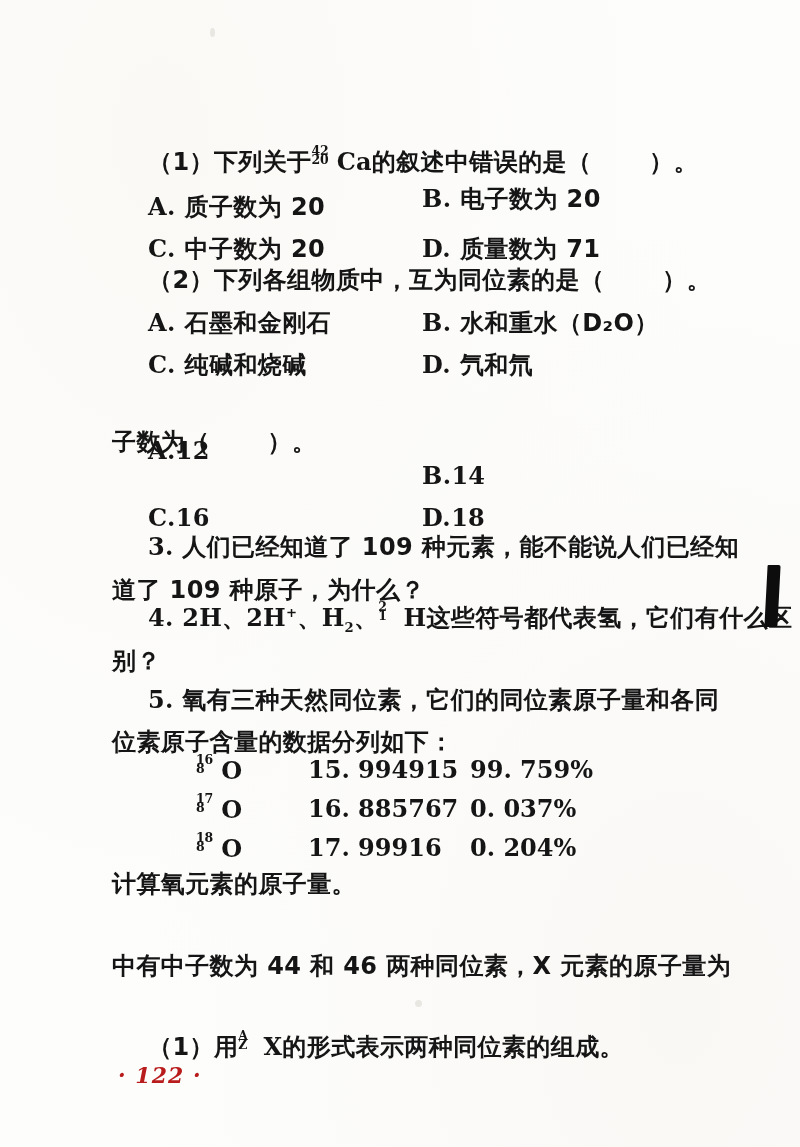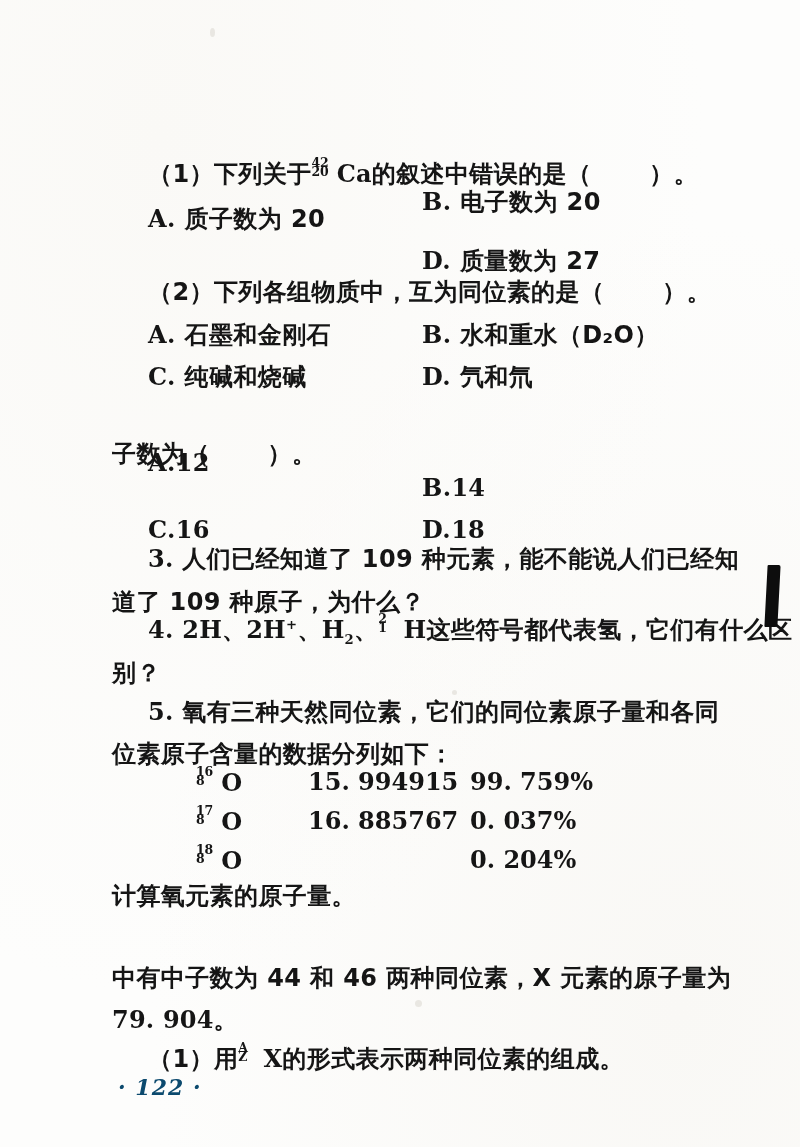--- a/index.html
+++ b/index.html
@@ -27,21 +27,20 @@
       radial-gradient(ellipse at 20% 12%, rgba(250,249,246,1) 0%, rgba(253,253,252,0) 60%),
       radial-gradient(ellipse at 85% 88%, rgba(249,248,245,1) 0%, rgba(253,253,252,0) 55%),
       #fdfdfc;
     pointer-events: none;
   }
   #content {
     position: absolute;
     left: 0; top: 0;
     width: 800px;
     height: 1023px;
-    margin-top: 12px;
   }
   .line {
     position: absolute;
     white-space: nowrap;
     color: #151515;
     font-family: "DejaVu Sans", sans-serif;
     font-weight: 700;
     font-size: 24px;
     letter-spacing: 0.4px;
   }
@@ -96,21 +95,21 @@
   }
   
   #folio {
     position: absolute;
     left: 118px;
     top: 1062px;
     font-family: "DejaVu Serif", serif;
     font-style: italic;
     font-weight: 700;
     font-size: 22px;
-    color: #0c4a6e;
+    color: #b91c1c;
     letter-spacing: 1px;
     white-space: nowrap;
   }
   
   #margin-mark {
     position: absolute;
     left: 766px;
     top: 565px;
     width: 13px;
     height: 62px;
@@ -138,27 +137,31 @@
   <div id="content">
 
     <div class="line" style="left:148px;top:146px;">
       <span>（1）下列关于</span><span class="nuclide"><span class="sup">42</span><span class="sub">20</span></span><span class="lat">Ca</span><span>的叙述中错误的是（</span><span style="display:inline-block;width:58px;"></span><span class="paren">）。</span>
     </div>
 
     <div class="line" style="left:148px;top:191px;">
       <span class="opt-label">A.</span>
       <span>质子数为 20</span>
     </div>
-    <div class="line" style="left:422px;top:174px;">
+    <div class="line" style="left:422px;top:183px;">
       <span class="opt-label">B.</span>
       <span>电子数为 20</span>
     </div>
+    <div class="line" style="left:148px;top:233px;">
+      <span class="opt-label">C.</span>
+      <span>中子数为 20</span>
+    </div>
     <div class="line" style="left:422px;top:233px;">
       <span class="opt-label">D.</span>
-      <span>质量数为 27</span>
+      <span>质量数为 71</span>
     </div>
 
     <div class="line" style="left:148px;top:264px;text-align:right;">
       <span>（2）下列各组物质中，互为同位素的是（</span><span style="display:inline-block;width:58px;"></span><span class="paren">）。</span>
     </div>
 
     <div class="line" style="left:422px;top:307px;">
       <span class="opt-label">B.</span>
       <span>水和重水（D₂O）</span>
     </div>
@@ -218,28 +221,26 @@
 
     <div class="table-cell" style="left:196px;top:794px;">
       <span class="nuclide"><span class="sup">17</span><span class="sub">8</span></span><span>O</span>
     </div>
     <div class="table-cell" style="left:308px;top:794px;">16. 885767</div>
     <div class="table-cell" style="left:470px;top:794px;">0. 037%</div>
 
     <div class="table-cell" style="left:196px;top:833px;">
       <span class="nuclide"><span class="sup">18</span><span class="sub">8</span></span><span>O</span>
     </div>
+    <div class="table-cell" style="left:308px;top:833px;">17. 99916</div>
     <div class="table-cell" style="left:470px;top:833px;">0. 204%</div>
 
     <div class="line" style="left:112px;top:868px;">计算氧元素的原子量。</div>
 
     <div class="line" style="left:112px;top:950px;">中有中子数为 44 和 46 两种同位素，X 元素的原子量为</div>
-    <div class="line" style="left:112px;top:992px;">
-      <span class="num">79. 904。</span>
-    </div>
     <div class="line" style="left:148px;top:1031px;">
       <span>（1）用</span><span class="nuclide"><span class="sup">A</span><span class="sub">Z</span></span><span class="lat">X</span><span>的形式表示两种同位素的组成。</span>
     </div>
 
     <div id="folio">· 122 ·</div>
   </div>
 
   <div id="margin-mark"></div>
 </div>
 

